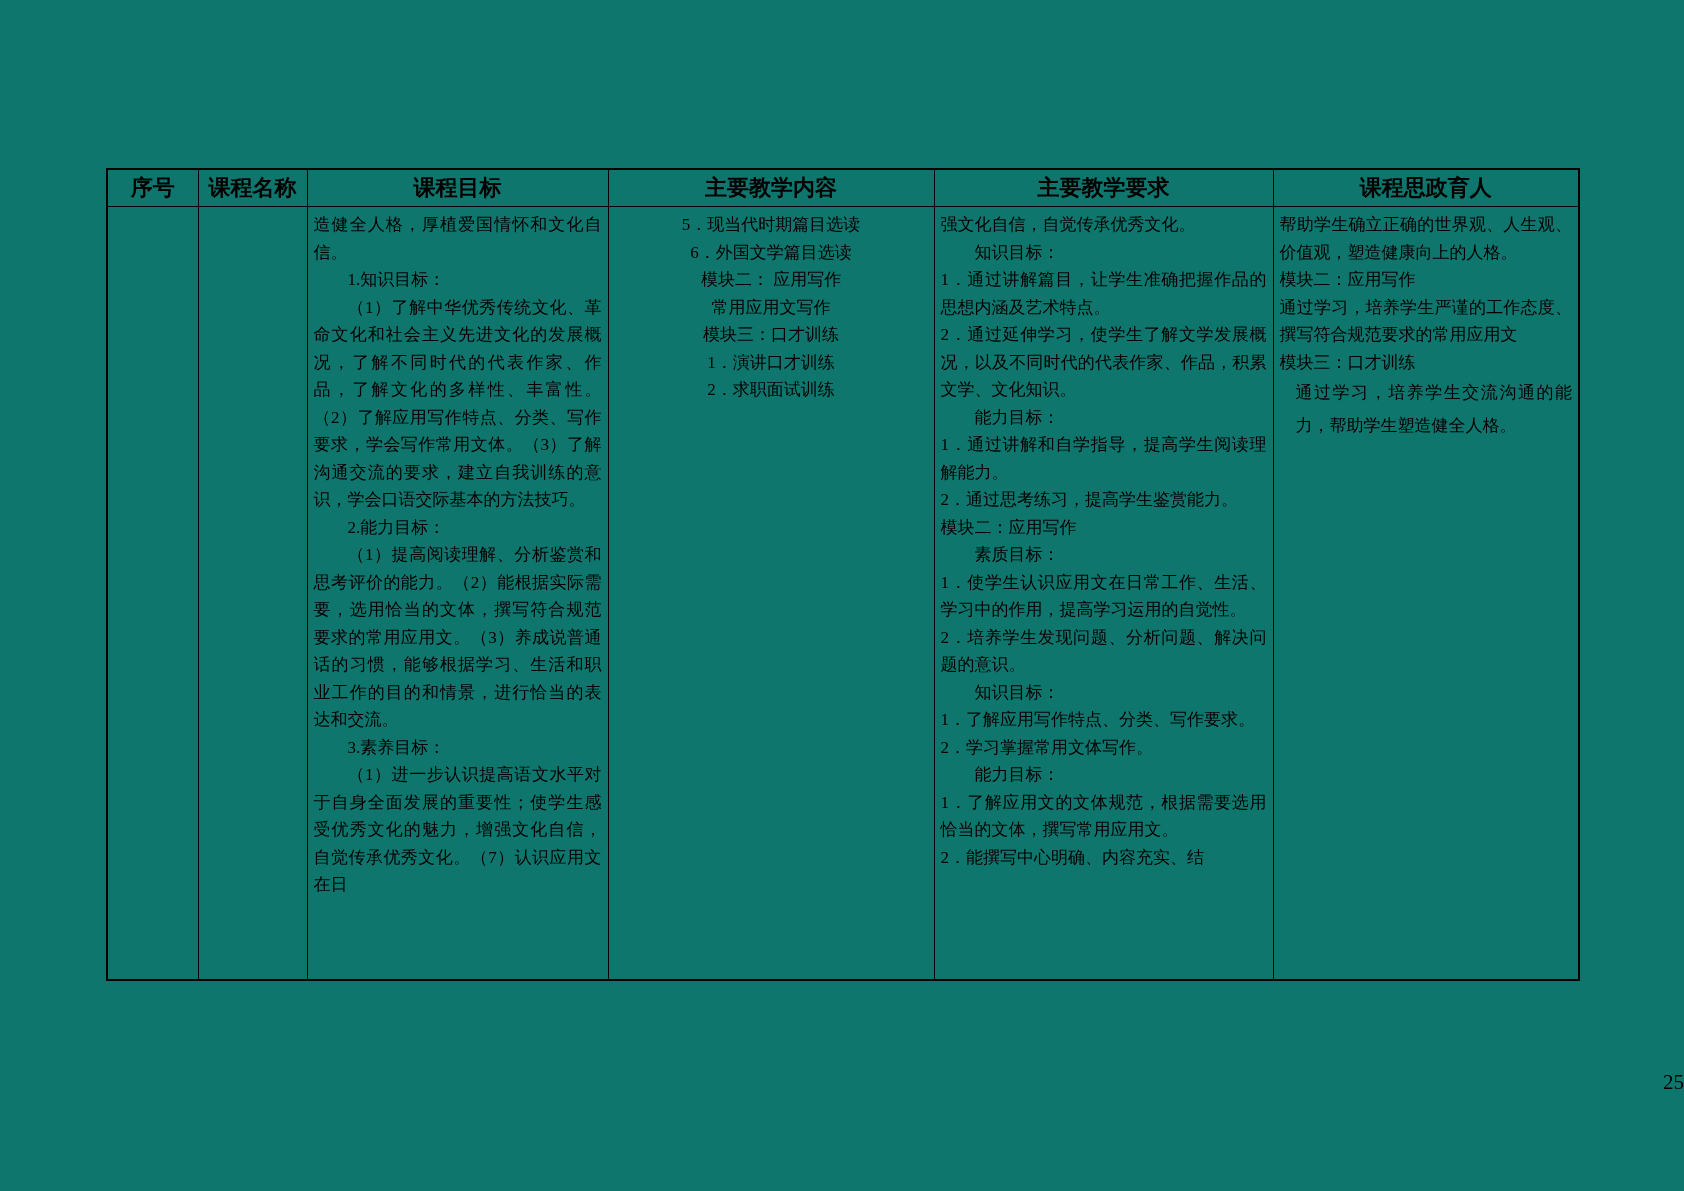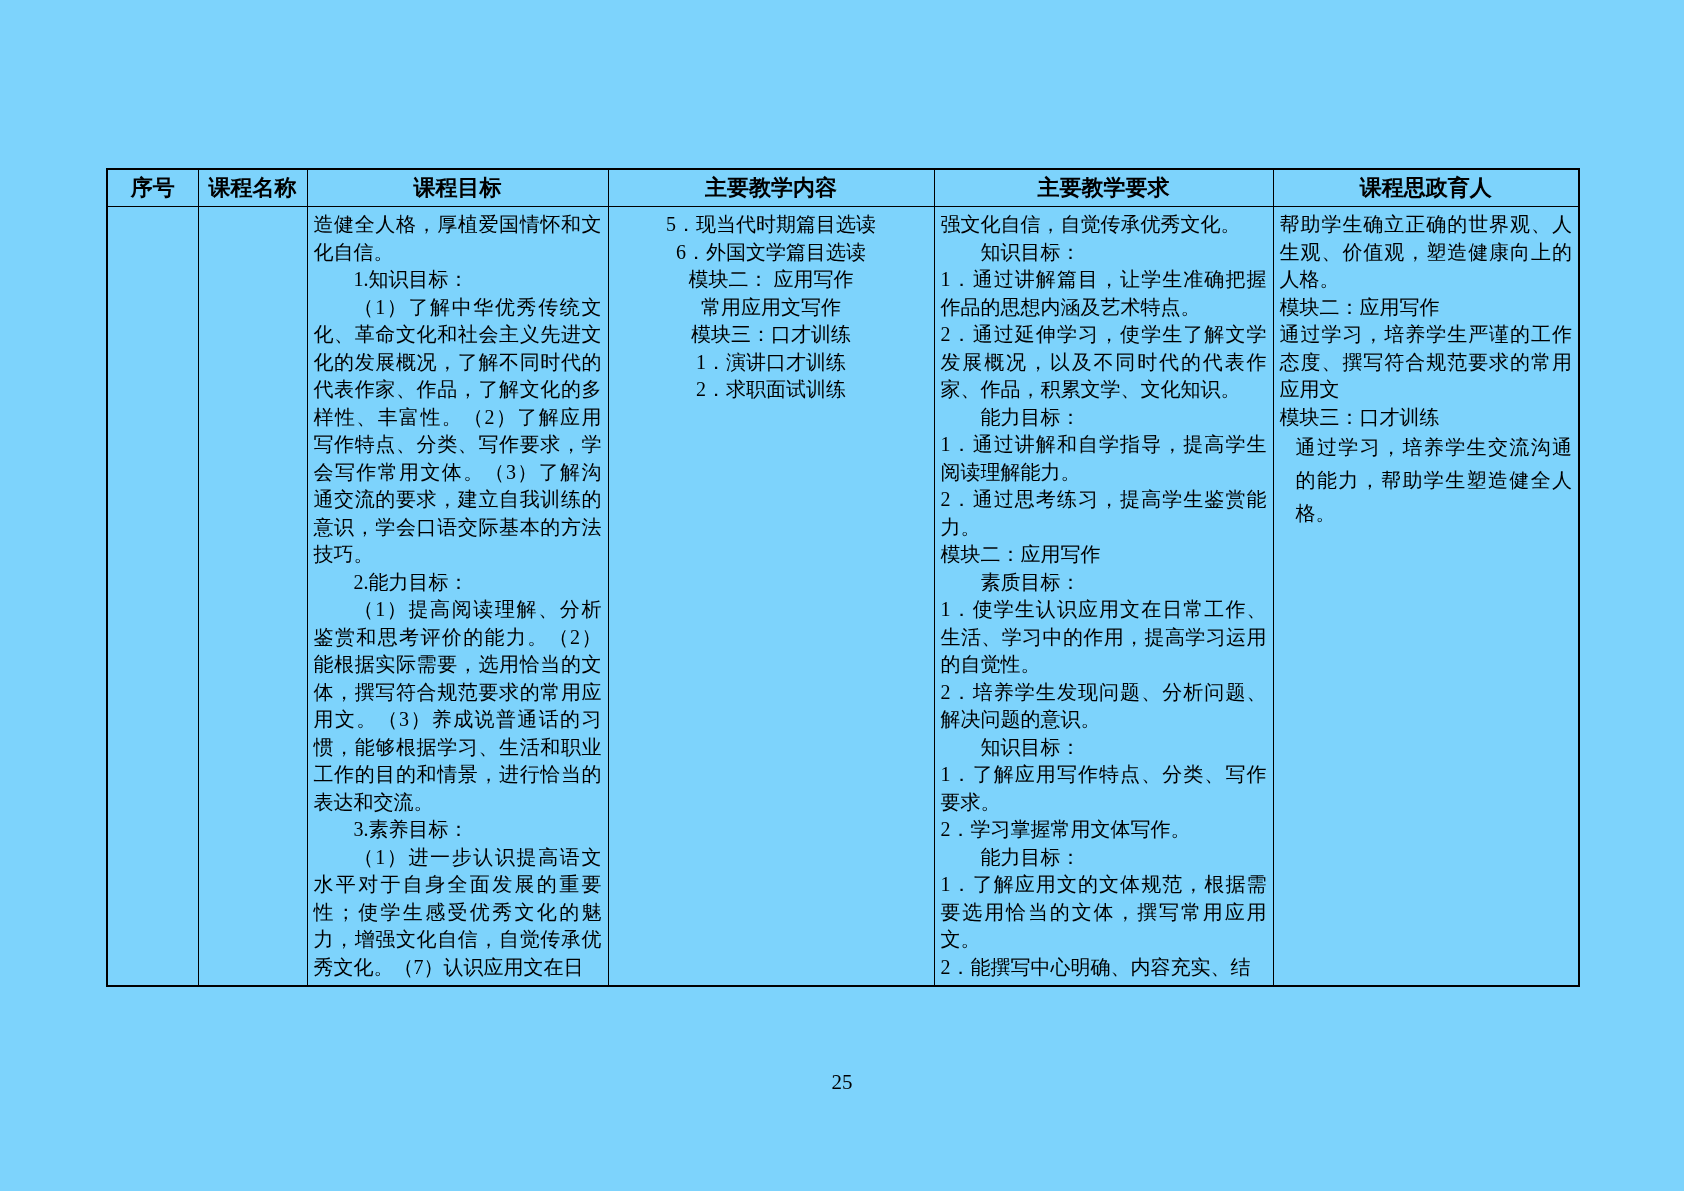--- a/index.html
+++ b/index.html
@@ -1,20 +1,20 @@
 <!DOCTYPE html>
 <html><head>
 <meta charset="utf-8">
 <style>
   html, body { margin: 0; padding: 0; background: #ffffff; }
   .page {
     position: relative;
     width: 1684px;
     height: 1191px;
-    background: #7dd3fc;
+    background: #0f766e;
     color: #000000;
     font-family: "Liberation Serif", serif;
     overflow: hidden;
   }
   table.curriculum {
     position: absolute;
     left: 106px;
     top: 168px;
     width: 1472px;
     border-collapse: collapse;
@@ -29,40 +29,40 @@
     font-size: 22px;
     font-weight: bold;
     text-align: center;
     vertical-align: middle;
     padding: 1px 2px;
   }
   table.curriculum td {
     vertical-align: top;
     height: 764px;
     padding: 4px 6px;
-    font-size: 20px;
+    font-size: 17px;
     line-height: 27.5px;
   }
   td.col-content { padding-left: 8px; }
   td.col-ideology { font-size: 21px; line-height: 29px; padding-left: 10px; padding-right: 10px; }
   .para {
     margin: 0;
     text-align: justify;
     word-break: break-all;
   }
   .para.bold { font-weight: normal; }
   .para.indent { text-indent: 2em; }
   .para.spaced { line-height: 33px; margin-left: 16px; }
   td.col-content .para { text-align: center; }
   .page-number {
     position: absolute;
     left: 0;
     right: 0;
     top: 1070px;
-    text-align: center;
+    text-align: right;
     font-size: 21px;
     color: #000;
   }
 </style>
 </head>
 <body>
 
 <div class="page">
 
   <table class="curriculum">

